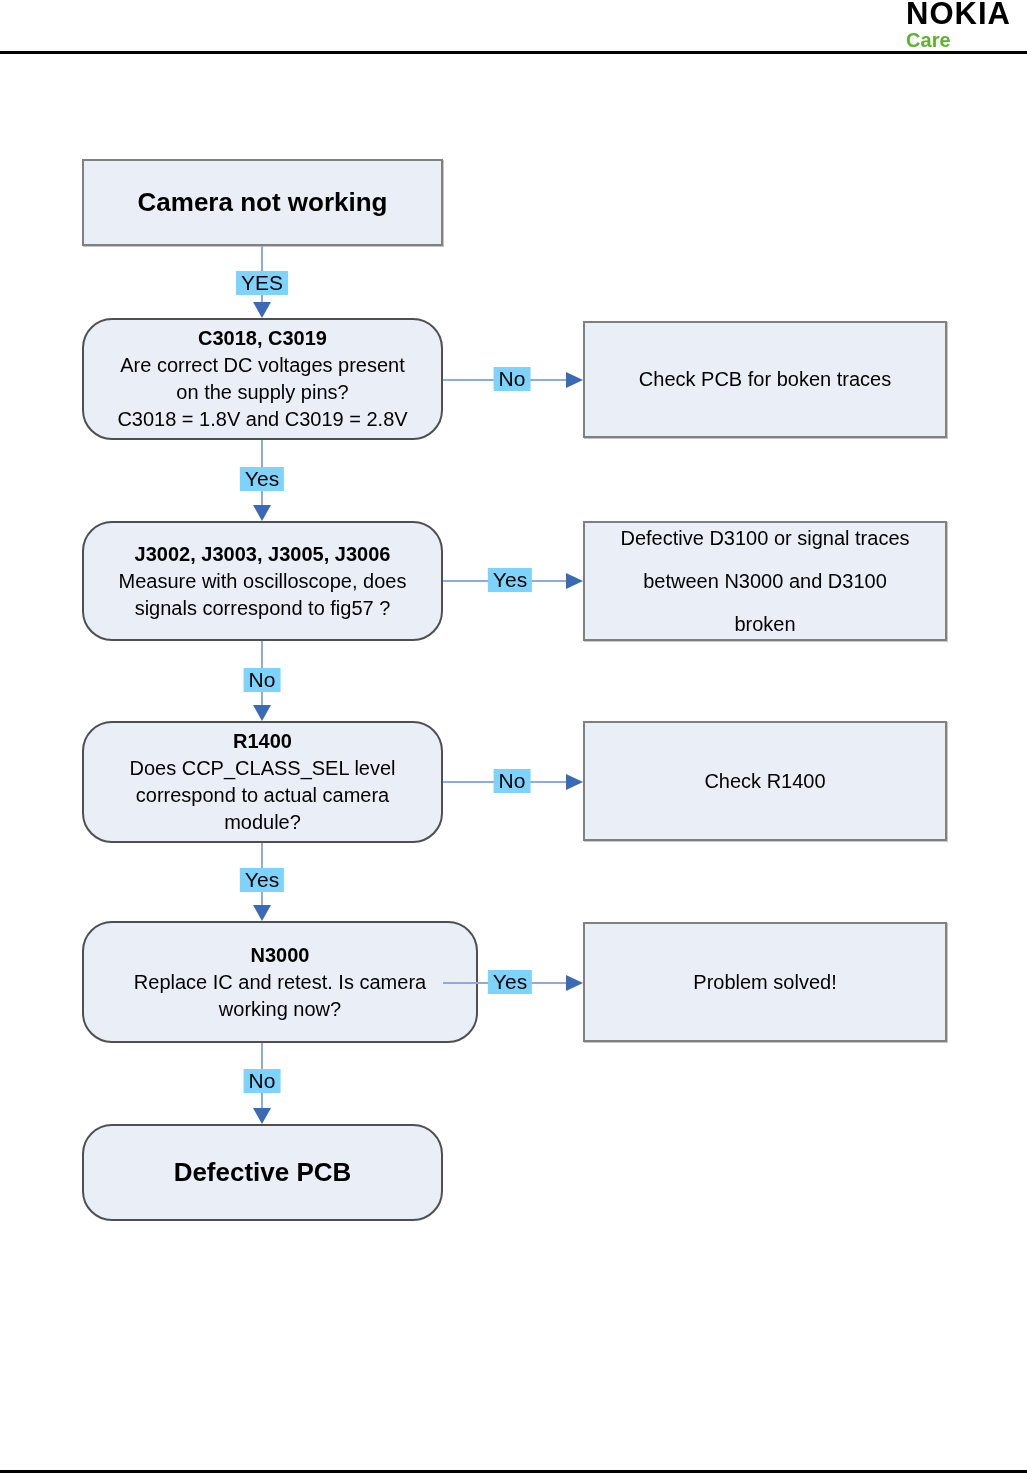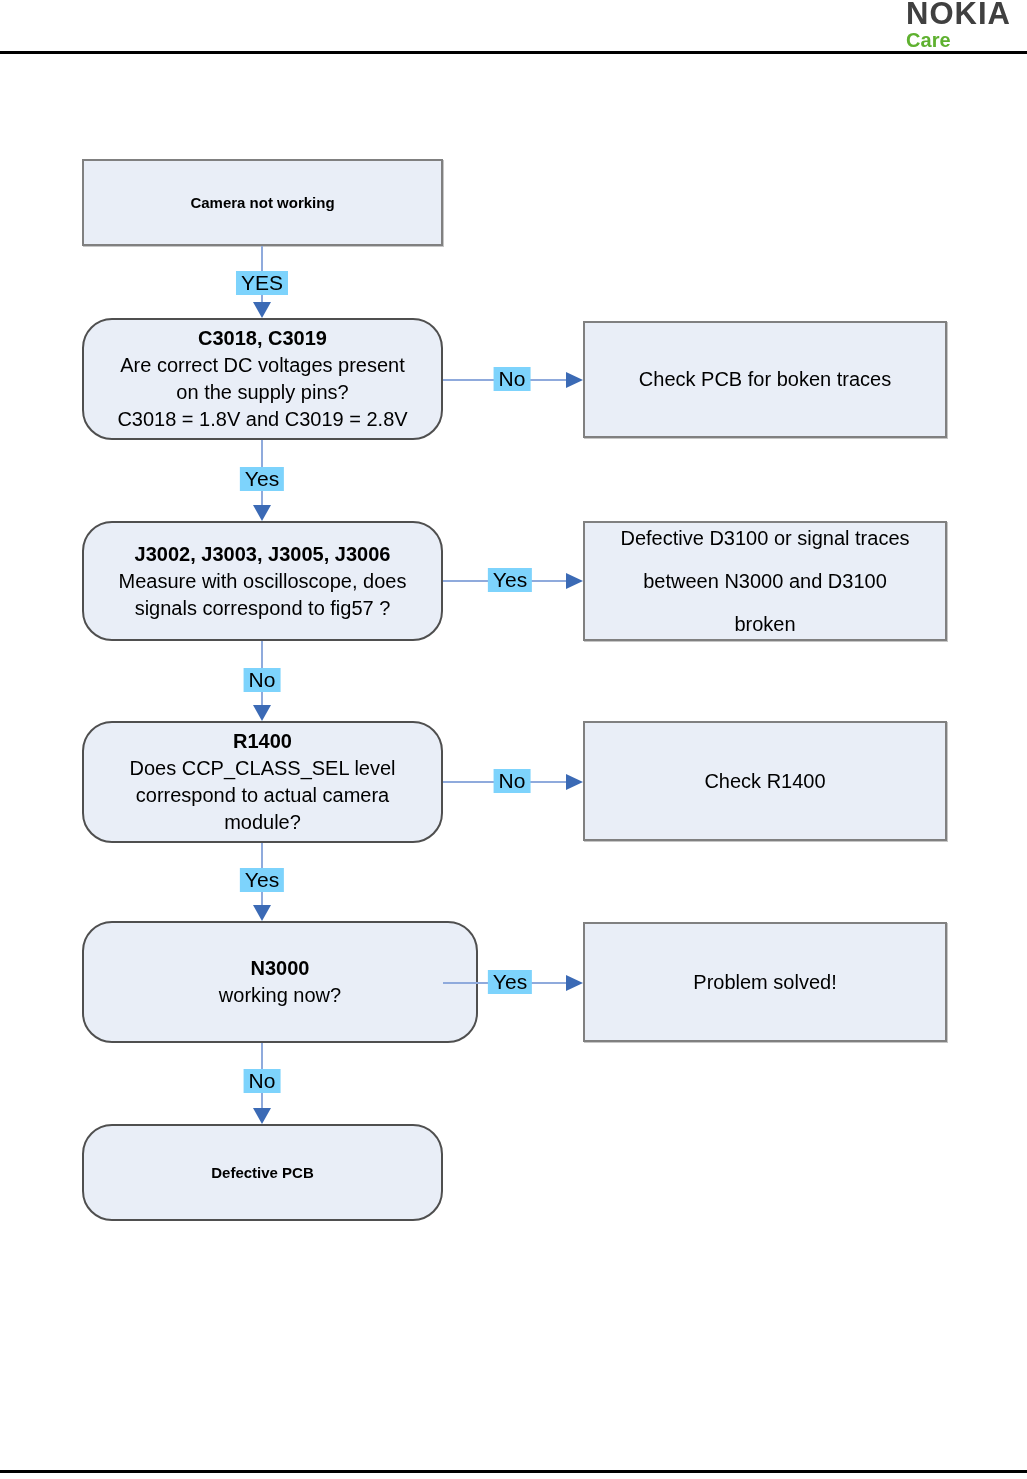--- a/index.html
+++ b/index.html
@@ -5,33 +5,33 @@
   html,body{margin:0;padding:0;}
   body{
     width:1027px;height:1479px;position:relative;background:#ffffff;
     font-family:"Liberation Sans", sans-serif;color:#000;overflow:hidden;
   }
   .rule{position:absolute;left:0;width:1027px;height:3px;background:#000;}
   .rule-top{top:51px;}
   .rule-bottom{top:1470px;}
 
   .logo{position:absolute;top:1px;right:16px;text-align:left;line-height:1;}
-  .logo-brand{font-size:31px;font-weight:900;letter-spacing:1px;color:#404040;line-height:26px;}
+  .logo-brand{font-size:31px;font-weight:900;letter-spacing:1px;color:#000000;line-height:26px;}
   .logo-sub{font-size:20px;font-weight:bold;color:#5fb130;line-height:24px;margin-top:1px;}
 
   .node{
     position:absolute;box-sizing:border-box;background:#e9eef7;
     display:flex;flex-direction:column;align-items:center;justify-content:center;
     text-align:center;font-size:20px;line-height:27px;
   }
   .node div{white-space:nowrap;}
   .rect{border:2px solid #808080;box-shadow:1px 1px 0 rgba(128,128,128,0.45);}
   .rounded{border:2px solid #4f4f4f;border-radius:30px;}
   .t-bold{font-weight:bold;}
-  .big{font-size:15px;font-weight:bold;}
+  .big{font-size:26px;font-weight:bold;}
 
   .vline{position:absolute;width:2px;background:#8faadc;}
   .hline{position:absolute;height:2px;background:#8faadc;}
   .arrow-down{position:absolute;width:0;height:0;
     border-left:9px solid transparent;border-right:9px solid transparent;
     border-top:16px solid #3b6ab5;}
   .arrow-right{position:absolute;width:0;height:0;
     border-top:8px solid transparent;border-bottom:8px solid transparent;
     border-left:17px solid #3b6ab5;}
   .lbl{position:absolute;background:#7dd3fc;font-size:21px;padding:0 5px;
@@ -107,20 +107,21 @@
 <div class="node rect" style="left:583px;top:721px;width:364px;height:120px;">
   <div>Check R1400</div>
 </div>
 
 <div class="vline" style="left:261px;top:843px;height:63px;"></div>
 <div class="arrow-down" style="left:253px;top:905px;"></div>
 <div class="lbl" style="left:262px;top:868px;">Yes</div>
 
 <div class="node rounded" style="left:82px;top:921px;width:396px;height:122px;">
   <div class="t-bold">N3000</div>
+  <div>Replace IC and retest. Is camera</div>
   <div>working now?</div>
 </div>
 
 <div class="hline" style="left:443px;top:982px;width:123px;"></div>
 <div class="arrow-right" style="left:566px;top:975px;"></div>
 <div class="lbl" style="left:510px;top:970px;">Yes</div>
 
 <div class="node rect" style="left:583px;top:922px;width:364px;height:120px;">
   <div>Problem solved!</div>
 </div>

